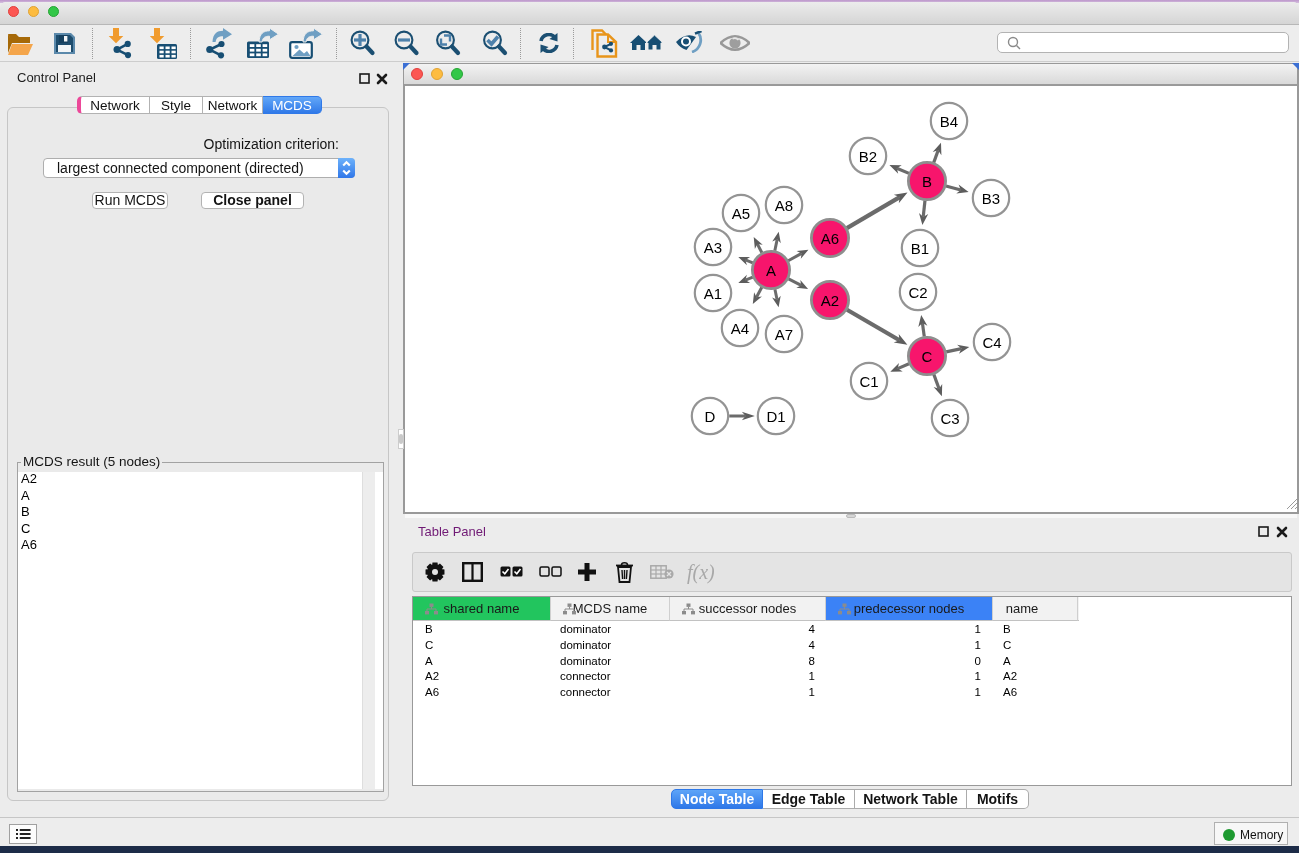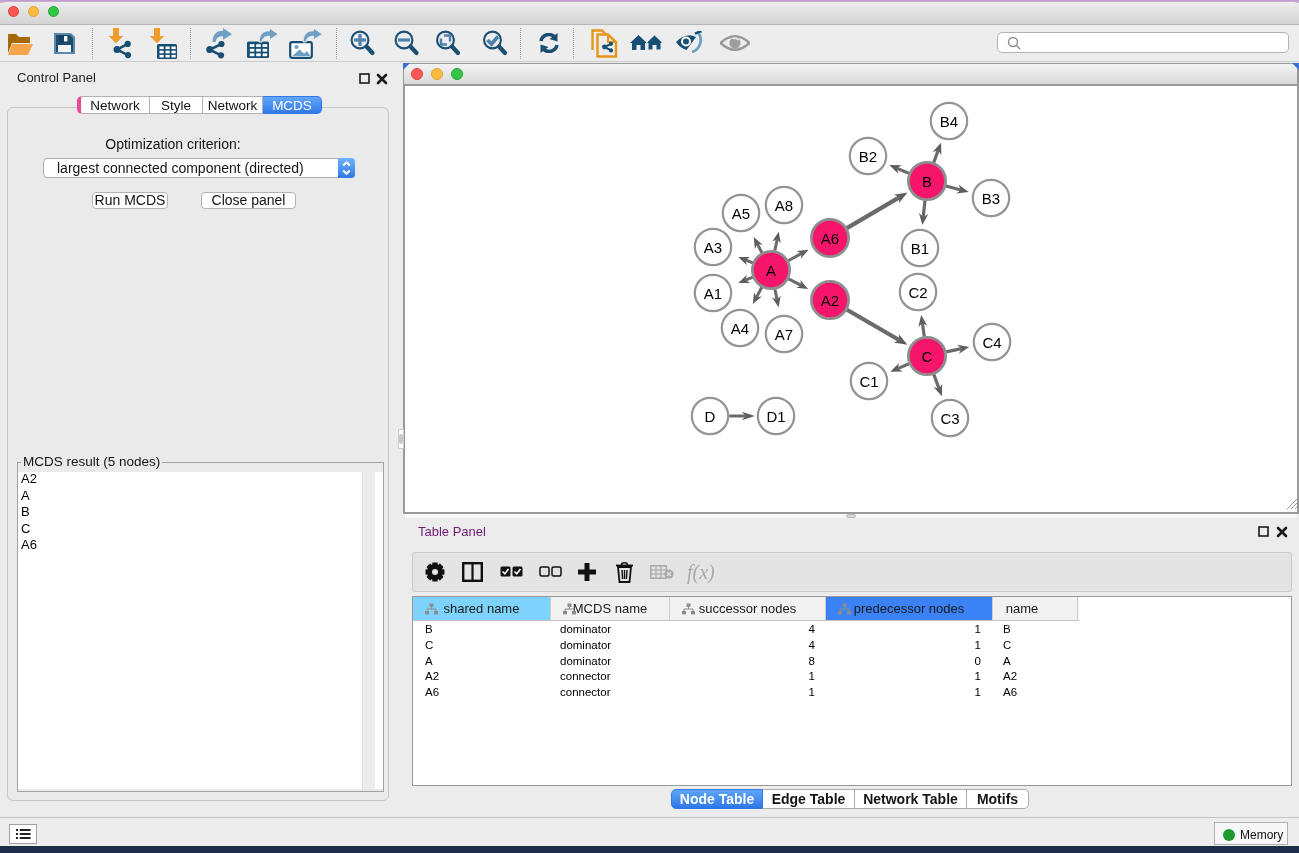--- a/index.html
+++ b/index.html
@@ -14,21 +14,21 @@
 .vsep{top:3px;height:31px;width:1px;border-left:1px dotted #9a9a9a;}
 .searchbox{left:997px;top:7px;width:292px;height:21px;background:#fff;border:1px solid #b3b3b3;border-radius:5px;}
 
 .cp-title{left:17px;top:70px;font-size:13px;color:#1e1e1e;}
 .cp-box{left:7px;top:107px;width:382px;height:694px;background:#eaeaea;border:1px solid #c6c6c6;border-radius:6px;}
 .tabs{top:96px;height:18px;font-size:13.5px;color:#111;}
 .tab{position:absolute;top:0;height:18px;background:#fff;border:1px solid #b2b2b2;border-left:none;text-align:center;line-height:17px;}
 .tab.first{border-left:4px solid #ec4899;border-radius:5px 0 0 5px;}
 .tab.last{border-radius:0 5px 5px 0;}
 .tab.sel{background:linear-gradient(#62a7f8,#3079e8);color:#fff;border-color:#3079e8;}
-.opt-label{left:7px;top:136px;width:332px;text-align:center;font-size:14px;color:#141414;}
+.opt-label{left:7px;top:136px;width:332px;text-align:right;font-size:14px;color:#141414;}
 .dropdown{left:43px;top:158px;width:312px;height:20px;background:#fff;border:1px solid #aeaeae;border-radius:4px;font-size:14px;color:#141414;line-height:18px;padding-left:13px;}
 .dd-btn{right:-1px;top:-1px;width:17px;height:20px;border-radius:0 4px 4px 0;background:linear-gradient(#6db2fb,#3077e9);}
 .btn{position:absolute;height:17px;background:#fff;border:1px solid #b3b3b3;border-radius:4px;font-size:14px;color:#141414;text-align:center;line-height:15.5px;}
 .fieldset{left:17px;top:462px;width:367px;height:330px;border:1px solid #a2a2a2;}
 .legend{left:21px;top:454px;background:#eaeaea;padding:0 2px;font-size:13.5px;color:#141414;}
 .listbox{left:18px;top:472px;width:365px;height:317px;background:#fff;}
 .listitems{left:21px;top:471px;font-size:13px;color:#000;line-height:16.6px;}
 .scrolltrack{left:362px;top:472px;width:13px;height:317px;background:#ededed;border-left:1px solid #dedede;}
 
 .netwin-border{left:403px;top:63px;width:896px;height:451px;background:#999;}
@@ -245,21 +245,21 @@
 <div class="abs opt-label">Optimization criterion:</div>
 <div class="abs dropdown">largest connected component (directed)
   <div class="abs dd-btn">
     <svg width="17" height="20" style="position:absolute;left:0;top:0;">
         <path d="M5.2 7.6 L8.5 4.2 L11.8 7.6" fill="none" stroke="#fff" stroke-width="2.1"></path>
         <path d="M5.2 12.4 L8.5 15.8 L11.8 12.4" fill="none" stroke="#fff" stroke-width="2.1"></path>
       </svg>
   </div>
 </div>
 <div class="abs btn" style="left:92px;top:192px;width:76px;">Run MCDS</div>
-<div class="abs btn" style="left:201px;top:192px;width:95px;">Close panel</div>
+<div class="abs btn" style="left:201px;top:192px;width:103px;font-weight:bold;">Close panel</div>
 <div class="abs fieldset"></div>
 <div class="abs legend">MCDS result (5 nodes)</div>
 <div class="abs listbox"></div>
 <div class="abs scrolltrack"></div>
 <div class="abs listitems">A2<br>A<br>B<br>C<br>A6</div>
 
 <div class="abs netwin-border"></div>
 <div class="abs netwin-title">
   <div class="abs ntl" style="left:7px;background:#fc5753;border:0.5px solid #e1403d;"></div>
   <div class="abs ntl" style="left:27px;background:#fdbc40;border:0.5px solid #e0a334;"></div>
@@ -417,21 +417,21 @@
     </g>
  <circle cx="19" cy="9" r="4.6" fill="#a9a9a9"></circle>
  <path d="M17 7 L21 11 M21 7 L17 11" stroke="#e4e4e4" stroke-width="1.3"></path>
 </svg>
 
 <div class="abs" style="left:687px;top:561px;font-family:'Liberation Serif',serif;font-style:italic;font-size:20px;color:#a8a8a8;">f(x)</div>
 
 <div class="abs tp-table"></div>
 <div class="abs th-row" style="left:413px;top:597px;">
 </div>
-<div class="abs th-cell" style="left:413px;top:597px;width:138px;background:#7dd3fc;border-bottom:1px solid #c2c2c2;">shared name</div>
+<div class="abs th-cell" style="left:413px;top:597px;width:138px;background:#22c55e;border-bottom:1px solid #c2c2c2;">shared name</div>
 <svg class="abs" style="left:425px;top:603px;" width="13" height="12" viewBox="0 0 13 12">
 <g fill="#8c8c8c">
       <rect x="4.5" y="0.5" width="4" height="3.4"></rect>
       <rect x="0" y="8" width="4" height="3.4"></rect>
       <rect x="9" y="8" width="4" height="3.4"></rect>
     </g>
 <path d="M6.5 4 L6.5 6 M2 8 L2 6 L11 6 L11 8" stroke="#8c8c8c" stroke-width="1" fill="none"></path>
 </svg>
 <div class="abs th-cell" style="left:551px;top:597px;width:119px;background:#f2f2f2;border-bottom:1px solid #c2c2c2;">MCDS name</div>
 <svg class="abs" style="left:563px;top:603px;" width="13" height="12" viewBox="0 0 13 12">

